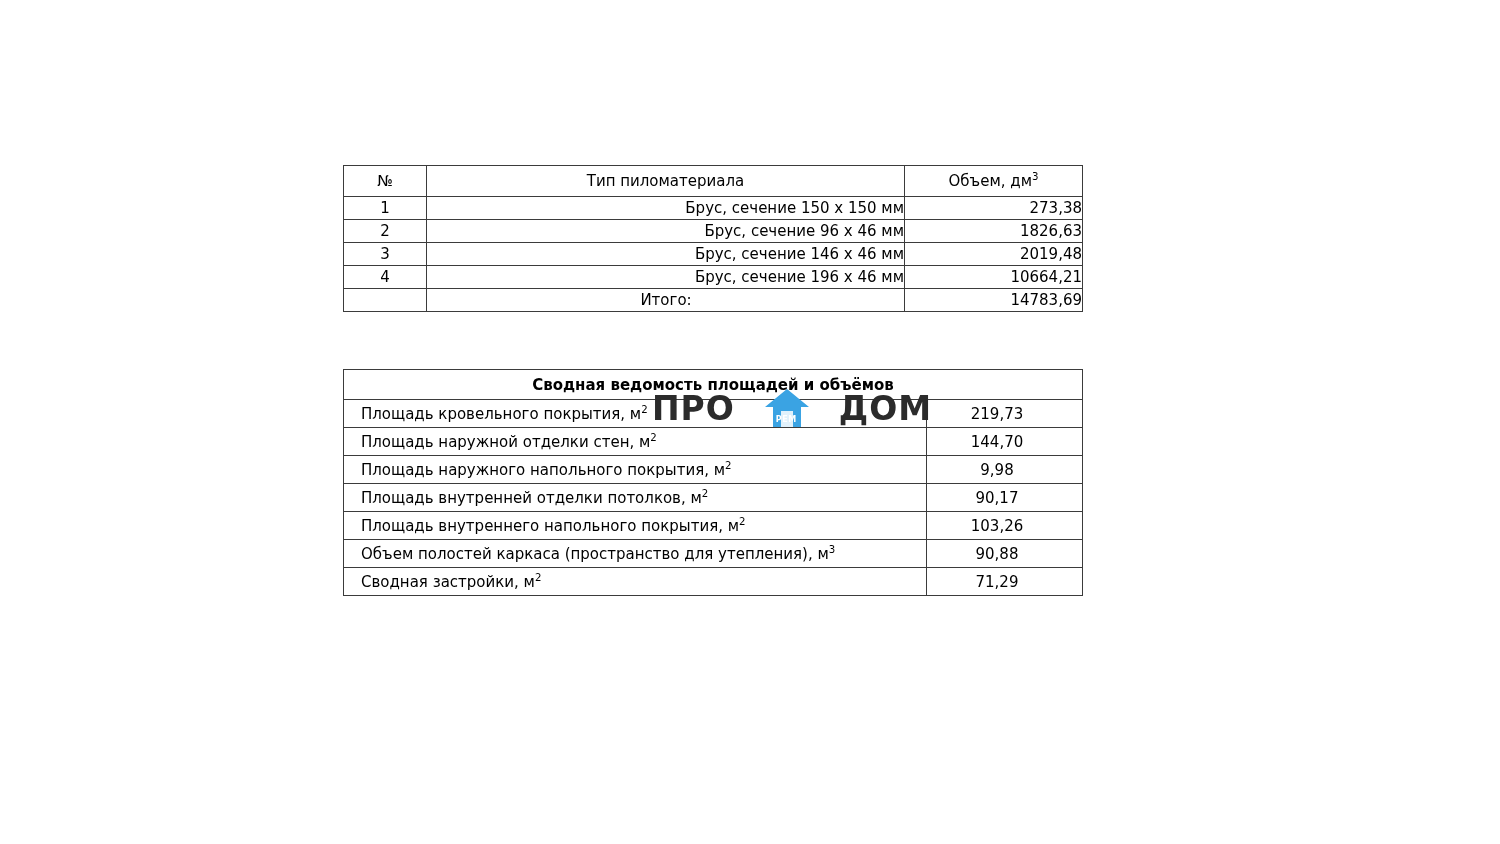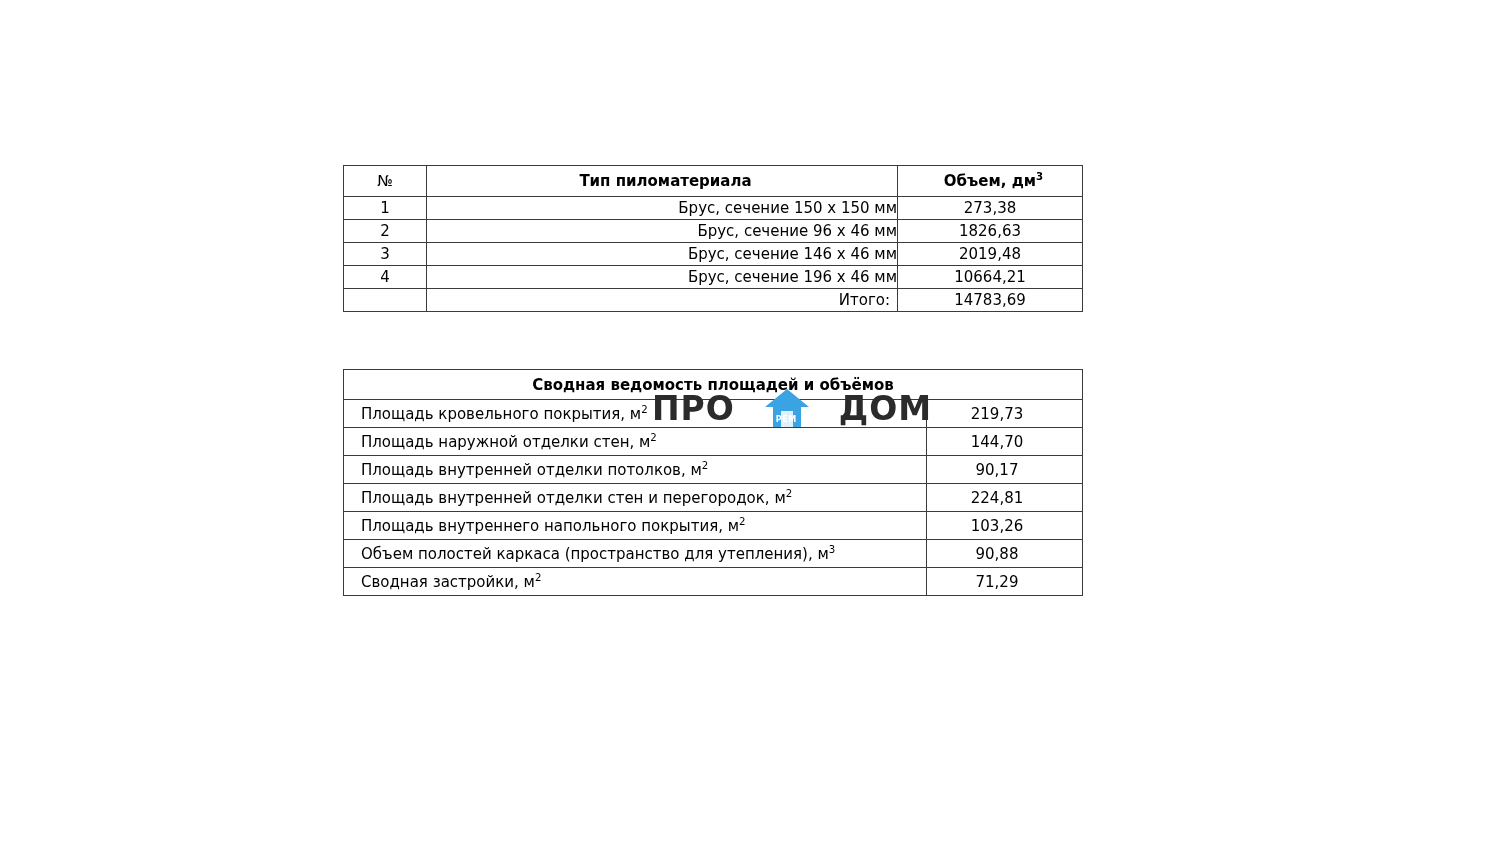--- a/index.html
+++ b/index.html
@@ -44,31 +44,30 @@
     width: 177px;
     text-align: center;
   }
   #lumber-table thead td {
     height: 30px;
     text-align: center;
   }
   #lumber-table thead .c-type,
   #lumber-table thead .c-vol {
     text-align: center;
-    padding-left: 7px;
-    font-weight: bold;
+    padding-left: 0;
   }
   #lumber-table tbody td {
     height: 22px;
   }
   #lumber-table tbody .c-vol {
-    text-align: center;
+    text-align: right;
   }
   #lumber-table .total-label {
-    text-align: right;
+    text-align: center;
     padding-right: 7px;
   }
   #lumber-table .empty-cell {
     border-right: 1px solid #3b3b3b;
   }
   #lumber-table tr.total-row td {
     height: 22px;
   }
 
   sup { font-size: 0.68em; vertical-align: super; line-height: 0; }
@@ -187,26 +186,26 @@
     </tr>
     <tr>
       <td class="s-label"><span>Площадь кровельного покрытия, м</span><sup>2</sup></td>
       <td class="s-value">219,73</td>
     </tr>
     <tr>
       <td class="s-label"><span>Площадь наружной отделки стен, м</span><sup>2</sup></td>
       <td class="s-value">144,70</td>
     </tr>
     <tr>
+      <td class="s-label"><span>Площадь наружного напольного покрытия, м</span><sup>2</sup></td>
+      <td class="s-value">9,98</td>
+    </tr>
+    <tr>
       <td class="s-label"><span>Площадь внутренней отделки потолков, м</span><sup>2</sup></td>
       <td class="s-value">90,17</td>
-    </tr>
-    <tr>
-      <td class="s-label"><span>Площадь внутренней отделки стен и перегородок, м</span><sup>2</sup></td>
-      <td class="s-value">224,81</td>
     </tr>
     <tr>
       <td class="s-label"><span>Площадь внутреннего напольного покрытия, м</span><sup>2</sup></td>
       <td class="s-value">103,26</td>
     </tr>
     <tr>
       <td class="s-label"><span>Объем полостей каркаса (пространство для утепления), м</span><sup>3</sup></td>
       <td class="s-value">90,88</td>
     </tr>
     <tr>

